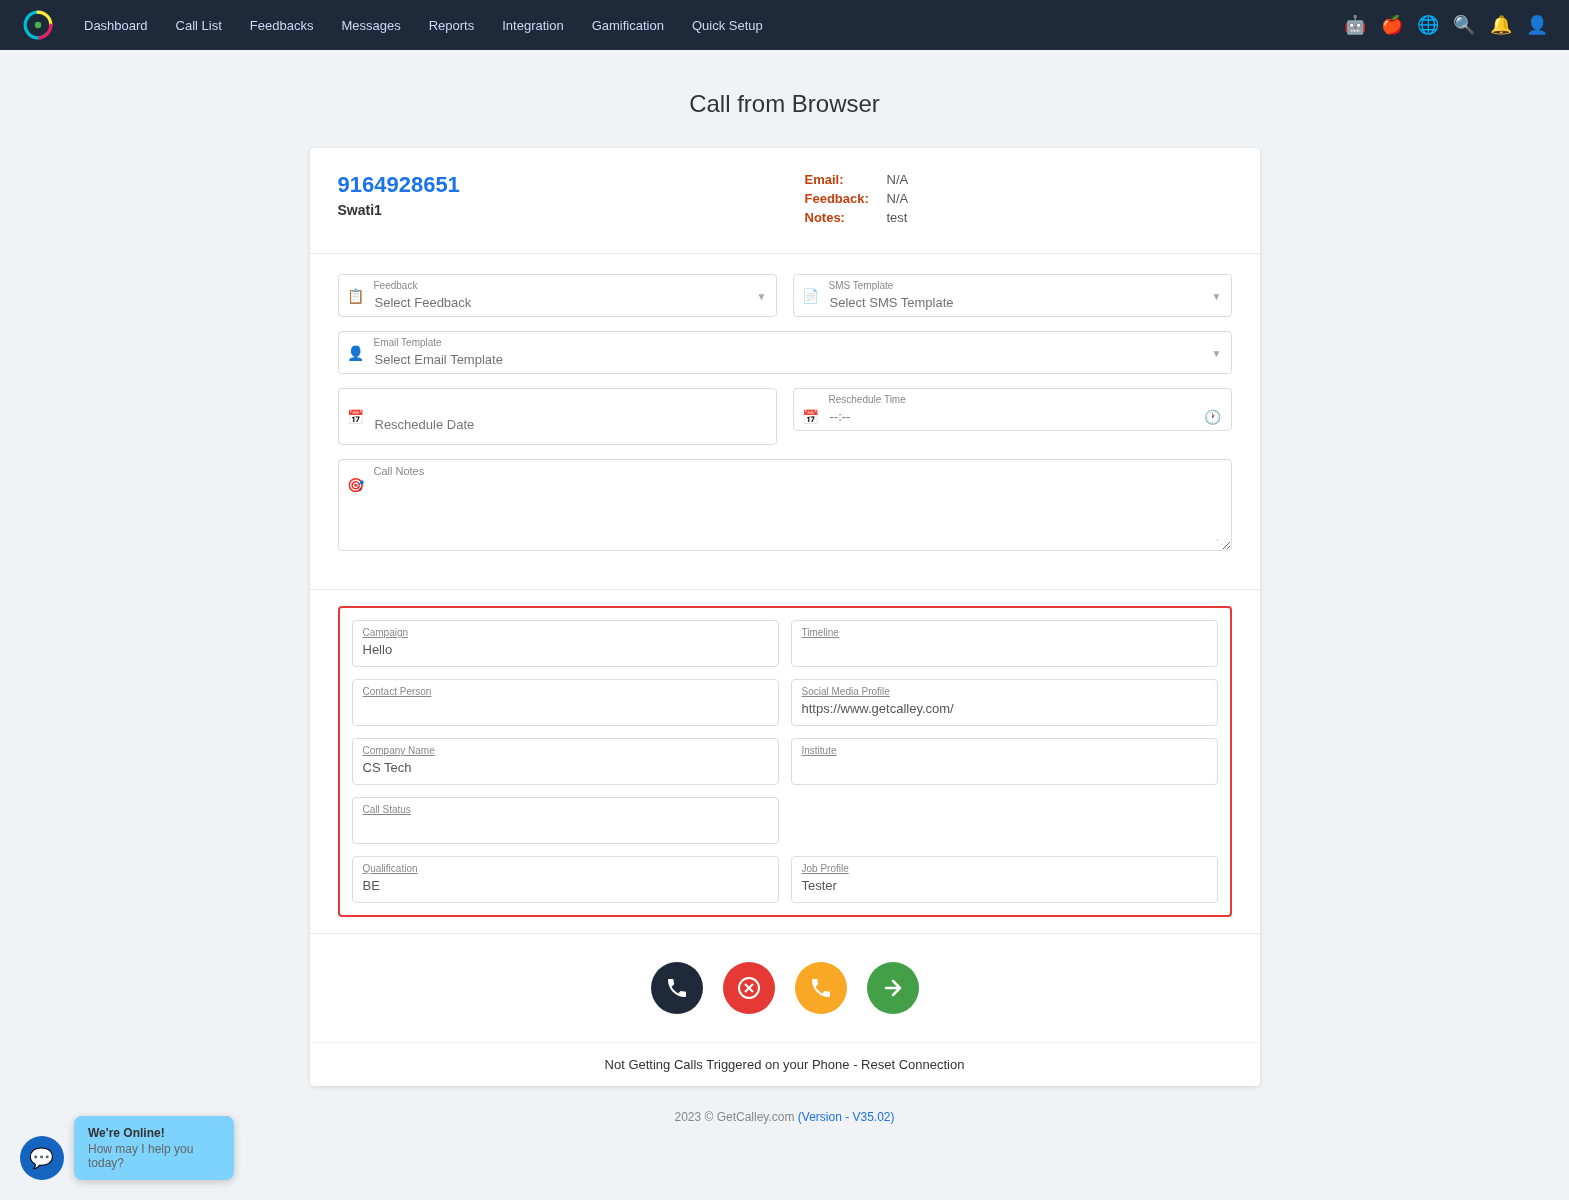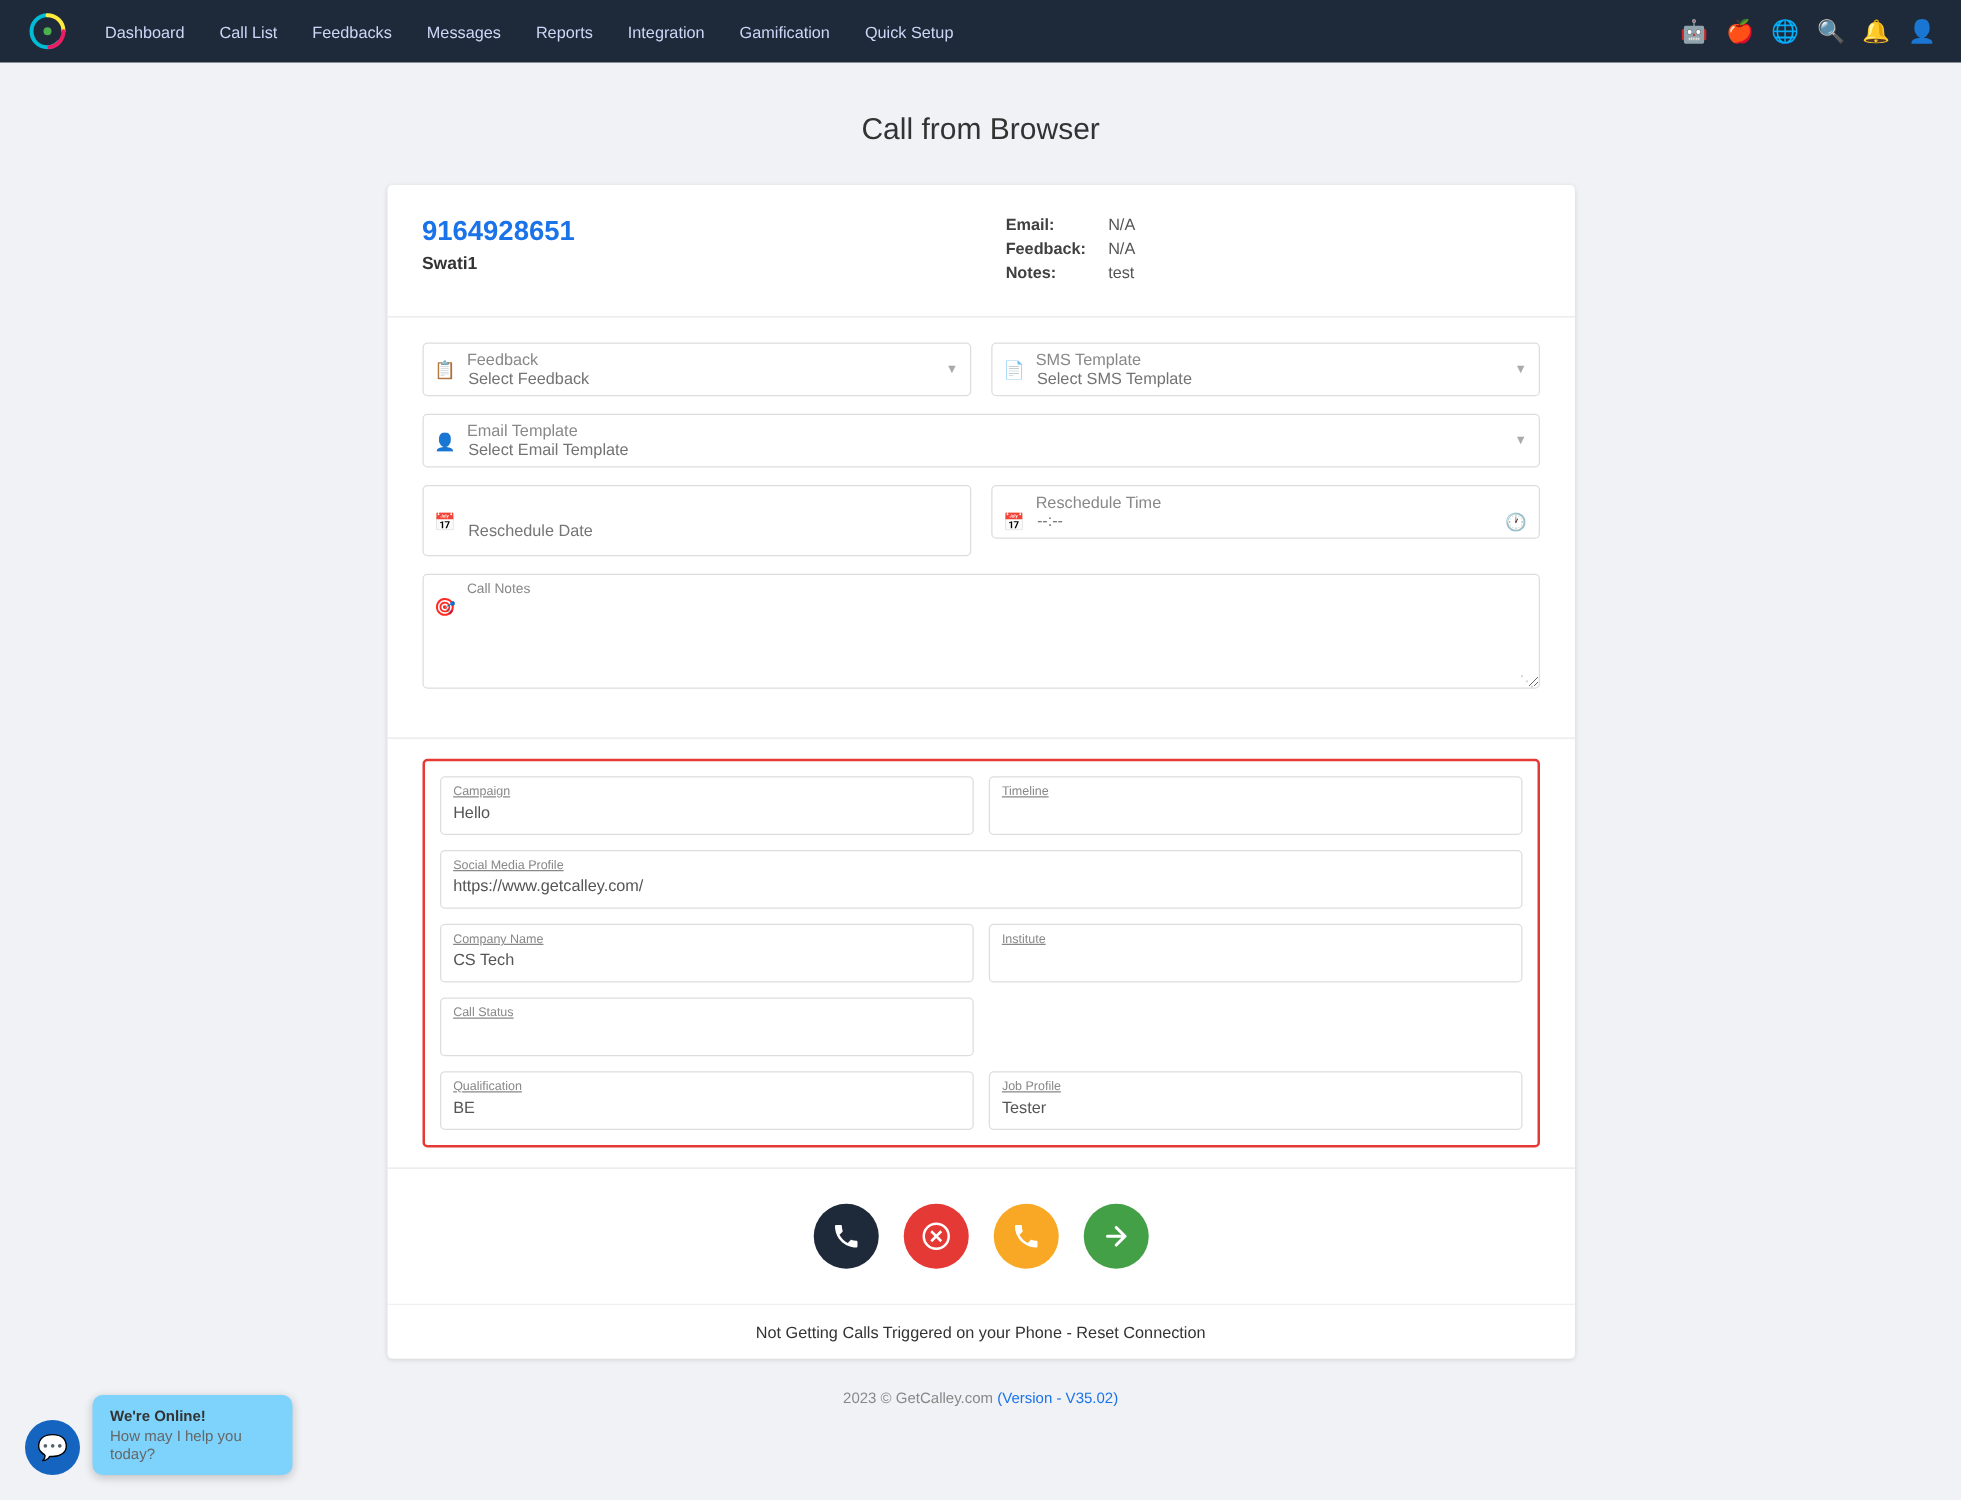--- a/index.html
+++ b/index.html
@@ -44,32 +44,32 @@
     
     .info-section {
       display: flex; padding: 24px 28px; border-bottom: 1px solid #e8e8e8;
       gap: 40px;
     }
     .info-left { flex: 1; }
     .info-phone { font-size: 22px; color: #1a73e8; font-weight: 600; margin-bottom: 4px; }
     .info-name { font-size: 14px; color: #333; font-weight: 600; }
     .info-right { flex: 1; }
     .info-row { display: flex; gap: 12px; margin-bottom: 4px; font-size: 13px; }
-    .info-label { color: #404040; font-weight: 600; min-width: 70px; }
+    .info-label { color: #c2410c; font-weight: 600; min-width: 70px; }
     .info-value { color: #555; }
 
     
     .form-section { padding: 20px 28px; border-bottom: 1px solid #e8e8e8; }
 
     .form-row { display: flex; gap: 16px; margin-bottom: 14px; }
     .form-group { flex: 1; position: relative; }
     .form-group.full { flex: 1 0 100%; }
 
     .field-label {
-      font-size: 13px; color: #888; position: absolute;
+      font-size: 10px; color: #888; position: absolute;
       top: 6px; left: 36px;
     }
     .form-select, .form-input {
       width: 100%; border: 1px solid #ddd; border-radius: 4px;
       padding: 20px 12px 6px 36px; font-size: 13px;
       color: #737373; background: #fff; appearance: none;
       cursor: pointer; outline: none;
     }
     .form-select { padding-right: 30px; }
     .field-icon {
@@ -280,20 +280,24 @@
           <span class="field-box-label">Campaign</span>
           <span class="field-box-value">Hello</span>
         </div>
         <div class="field-box">
           <span class="field-box-label">Timeline</span>
           <span class="field-box-value empty"></span>
         </div>
       </div>
 
       <div class="fields-row">
+        <div class="field-box">
+          <span class="field-box-label">Contact Person</span>
+          <span class="field-box-value empty"></span>
+        </div>
         <div class="field-box">
           <span class="field-box-label">Social Media Profile</span>
           <span class="field-box-value">https://www.getcalley.com/</span>
         </div>
       </div>
 
       <div class="fields-row">
         <div class="field-box">
           <span class="field-box-label">Company Name</span>
           <span class="field-box-value">CS Tech</span>

